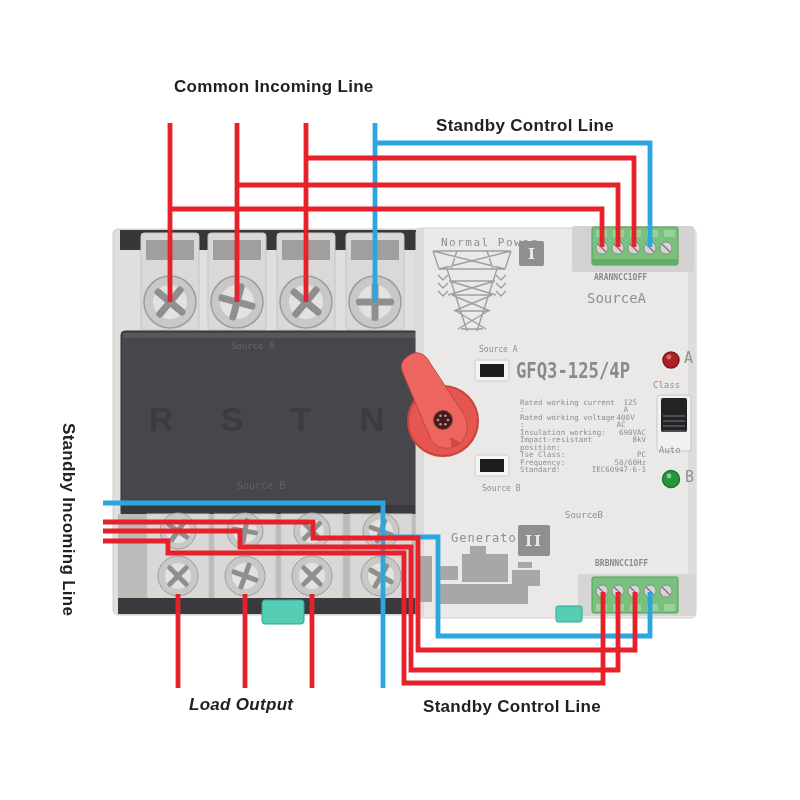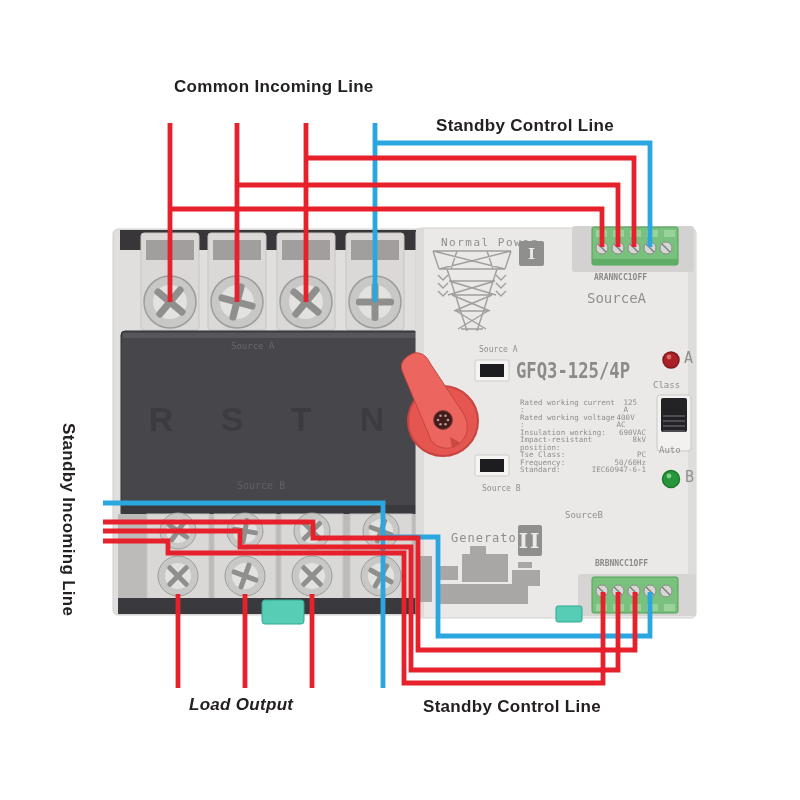--- a/index.html
+++ b/index.html
@@ -337,21 +337,21 @@
 </div>
 
 <div class="dev" style="left:684px;top:349px;font-size:15px;">A</div>
 <div class="dev" style="left:653px;top:380px;font-size:9px;">Class</div>
 <div class="dev" style="left:659px;top:445px;font-size:9px;text-align:center;">Auto</div>
 <div class="dev" style="left:685px;top:468px;font-size:15px;">B</div>
 
 <div class="dev" style="left:482px;top:484px;font-size:8px;">Source B</div>
 
 <div class="dev" style="left:451px;top:531px;font-size:12px;letter-spacing:1px;">Generator</div>
-<div class="badge" style="left:518px;top:525px;width:24px;height:31px;font-size:20px;letter-spacing:2px;">II</div>
+<div class="badge" style="left:518px;top:525px;width:32px;height:31px;font-size:15px;letter-spacing:2px;">II</div>
 <div class="dev" style="left:565px;top:510px;font-size:9px;">SourceB</div>
 <div class="trow" style="left:595px;top:559px;width:80px;">
   <span>BR</span>
   <span>BN</span>
   <span>NC</span>
   <span>C1</span>
   <span>OFF</span>
 </div>
 
 <div class="dev" style="left:231px;top:341px;font-size:9px;color:#66666c;">Source A</div>

